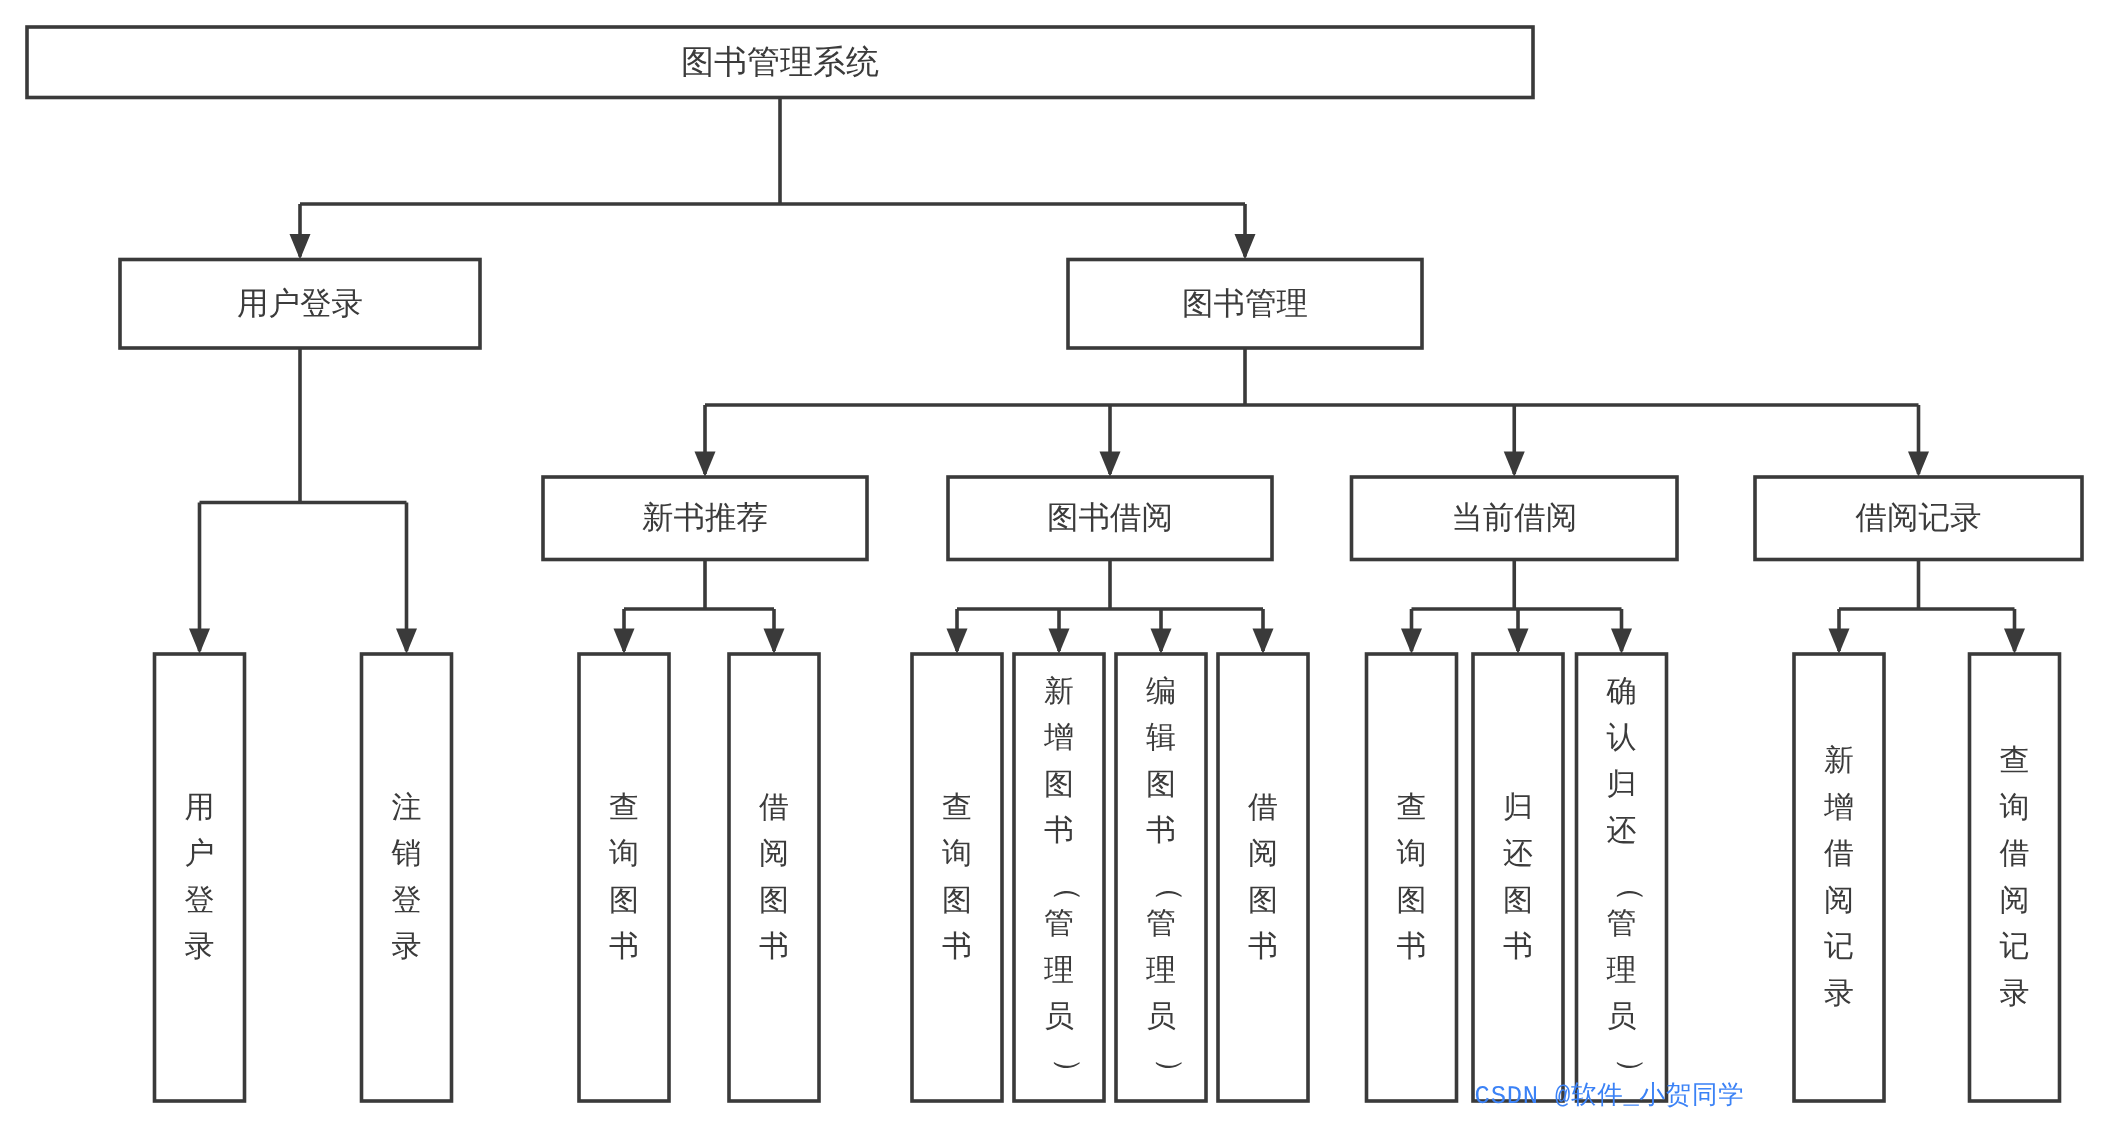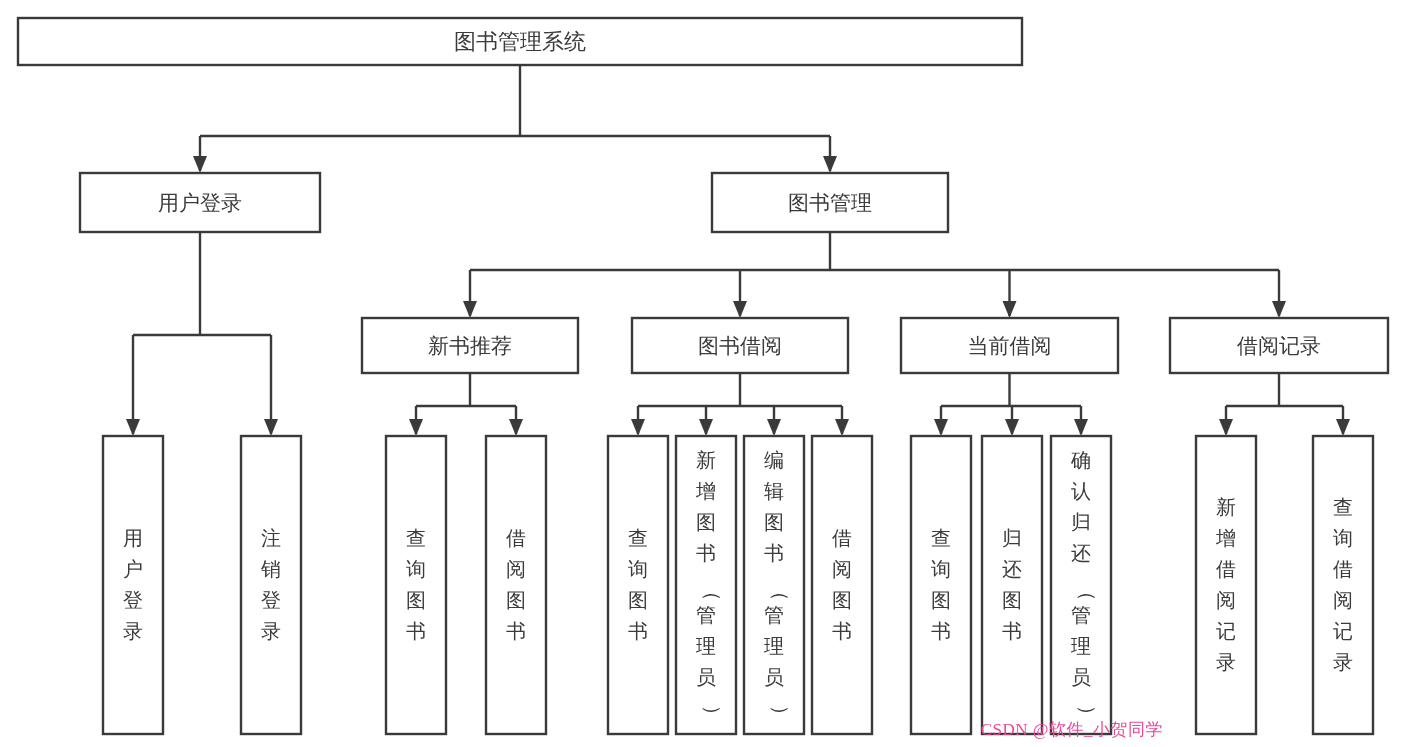--- a/index.html
+++ b/index.html
@@ -55,23 +55,23 @@
     stroke-linecap: butt;
   }
   .connector-arrowhead {
     fill: #3a3a3a;
     stroke: none;
   }
   .watermark-text {
     position: absolute;
     right: 10px;
     bottom: 6px;
-    font-family: Liberation Serif, serif;
+    font-family: Liberation Mono, monospace;
     font-size: 17px;
-    color: #ec4899;
+    color: #3b82f6;
     letter-spacing: 0.5px;
     user-select: none;
     pointer-events: none;
   }
 </style>
 </head>
 <body>
 
 <div id="diagram-root">
   <svg class="diagram-canvas" id="diagram-svg" viewBox="0 0 1405 747" xmlns="http://www.w3.org/2000/svg">

